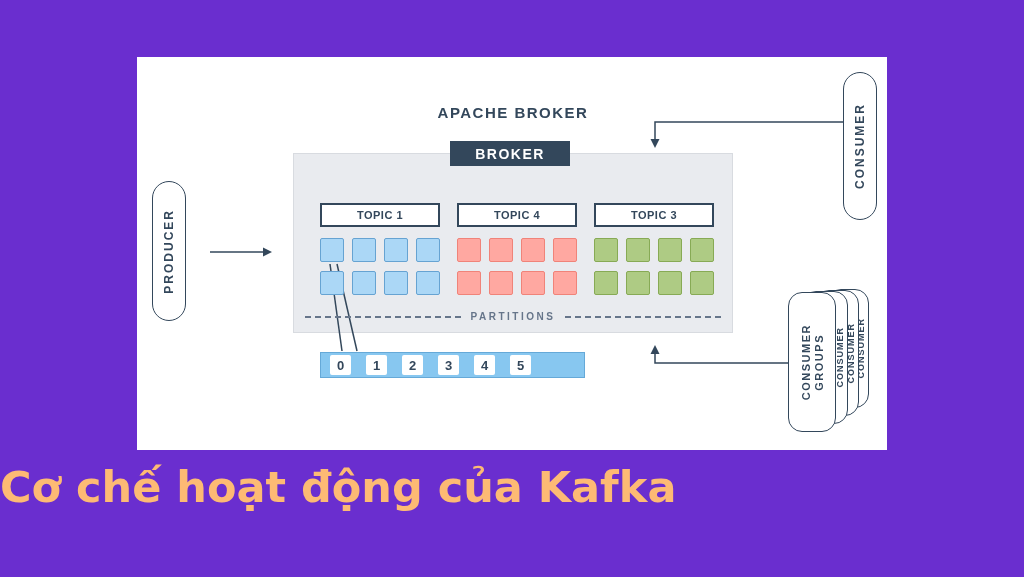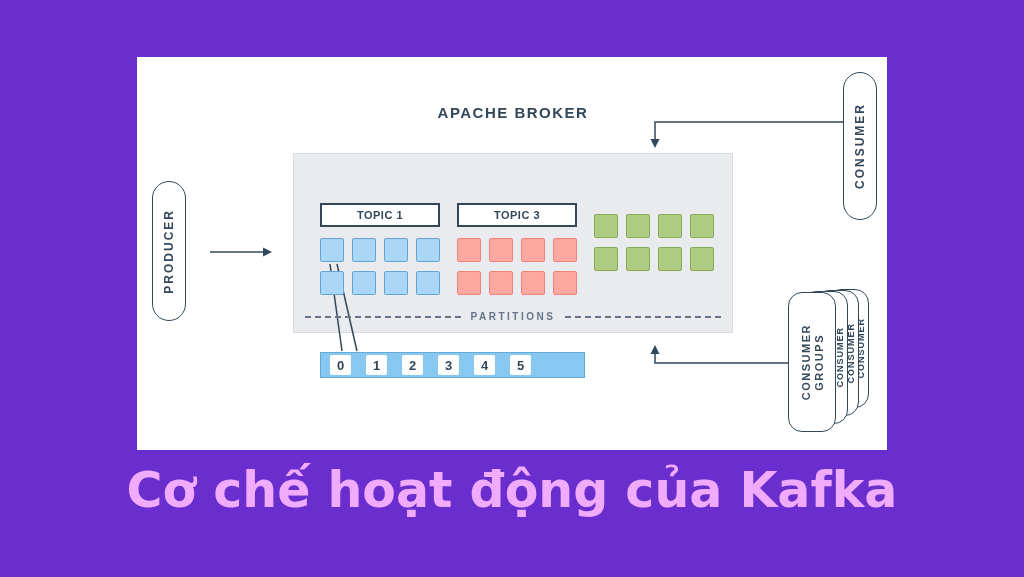--- a/index.html
+++ b/index.html
@@ -48,62 +48,64 @@
               display:flex; align-items:center; justify-content:center; gap:1px; }
   .cg-front .vtext { font-size:11px; letter-spacing:1.5px; }
   .cg-back { display:flex; align-items:center; justify-content:flex-end; padding-right:2px; }
   .cg-back .vtext { font-size:9px; letter-spacing:1px; }
   .cg-back-1 { left:14px; top:8px; width:46px; height:133px; z-index:13; }
   .cg-back-2 { left:27px; top:7px; width:44px; height:126px; z-index:12; }
   .cg-back-3 { left:39px; top:6px; width:42px; height:119px; z-index:11; }
 
   .connectors { position:absolute; left:0; top:0; width:1024px; height:577px; z-index:3; pointer-events:none; }
 
-  .caption { position:absolute; left:0; right:0; top:462px; text-align:center; color:#f0abfc;
-             font-weight:700; font-size:49px; font-family:"DejaVu Sans", sans-serif; }
+  .caption { position:absolute; left:0; right:0; top:462px; text-align:left; color:#fdba74;
+             font-weight:700; font-size:43px; font-family:"DejaVu Sans", sans-serif; }
 </style>
 </head>
 <body>
 
 <div class="stage" style="background: rgb(106, 46, 207);">
 
   <div class="card"></div>
 
   <div class="kafka-title">APACHE BROKER</div>
 
   <div class="broker-box"></div>
+  <div class="broker-badge" style="background: rgb(51, 71, 91);">BROKER</div>
 
   <div class="topics">
       <div class="topic-col">
         <div class="topic-label">TOPIC 1</div>
         <div class="squares">
           <div class="square" style="background: rgb(171, 215, 246); border-color: rgb(102, 163, 210);"></div>
           <div class="square" style="background: rgb(171, 215, 246); border-color: rgb(102, 163, 210);"></div>
           <div class="square" style="background: rgb(171, 215, 246); border-color: rgb(102, 163, 210);"></div>
           <div class="square" style="background: rgb(171, 215, 246); border-color: rgb(102, 163, 210);"></div>
           <div class="square" style="background: rgb(171, 215, 246); border-color: rgb(102, 163, 210);"></div>
           <div class="square" style="background: rgb(171, 215, 246); border-color: rgb(102, 163, 210);"></div>
           <div class="square" style="background: rgb(171, 215, 246); border-color: rgb(102, 163, 210);"></div>
           <div class="square" style="background: rgb(171, 215, 246); border-color: rgb(102, 163, 210);"></div>
         </div>
       </div>
       <div class="topic-col">
-        <div class="topic-label">TOPIC 3</div>
+        <div class="topic-label">TOPIC 4</div>
         <div class="squares">
           <div class="square" style="background: rgb(255, 168, 161); border-color: rgb(240, 131, 121);"></div>
           <div class="square" style="background: rgb(255, 168, 161); border-color: rgb(240, 131, 121);"></div>
           <div class="square" style="background: rgb(255, 168, 161); border-color: rgb(240, 131, 121);"></div>
           <div class="square" style="background: rgb(255, 168, 161); border-color: rgb(240, 131, 121);"></div>
           <div class="square" style="background: rgb(255, 168, 161); border-color: rgb(240, 131, 121);"></div>
           <div class="square" style="background: rgb(255, 168, 161); border-color: rgb(240, 131, 121);"></div>
           <div class="square" style="background: rgb(255, 168, 161); border-color: rgb(240, 131, 121);"></div>
           <div class="square" style="background: rgb(255, 168, 161); border-color: rgb(240, 131, 121);"></div>
         </div>
       </div>
       <div class="topic-col">
+        <div class="topic-label">TOPIC 3</div>
         <div class="squares">
           <div class="square" style="background: rgb(174, 203, 132); border-color: rgb(135, 170, 85);"></div>
           <div class="square" style="background: rgb(174, 203, 132); border-color: rgb(135, 170, 85);"></div>
           <div class="square" style="background: rgb(174, 203, 132); border-color: rgb(135, 170, 85);"></div>
           <div class="square" style="background: rgb(174, 203, 132); border-color: rgb(135, 170, 85);"></div>
           <div class="square" style="background: rgb(174, 203, 132); border-color: rgb(135, 170, 85);"></div>
           <div class="square" style="background: rgb(174, 203, 132); border-color: rgb(135, 170, 85);"></div>
           <div class="square" style="background: rgb(174, 203, 132); border-color: rgb(135, 170, 85);"></div>
           <div class="square" style="background: rgb(174, 203, 132); border-color: rgb(135, 170, 85);"></div>
         </div>

